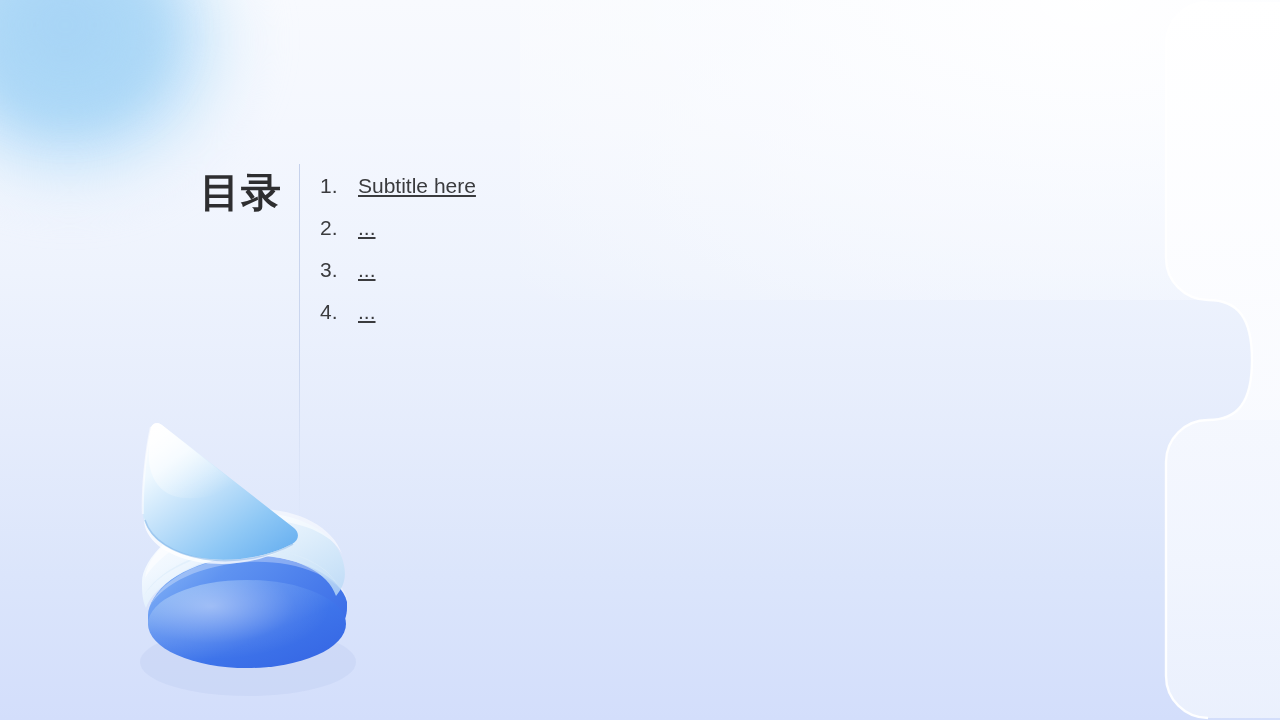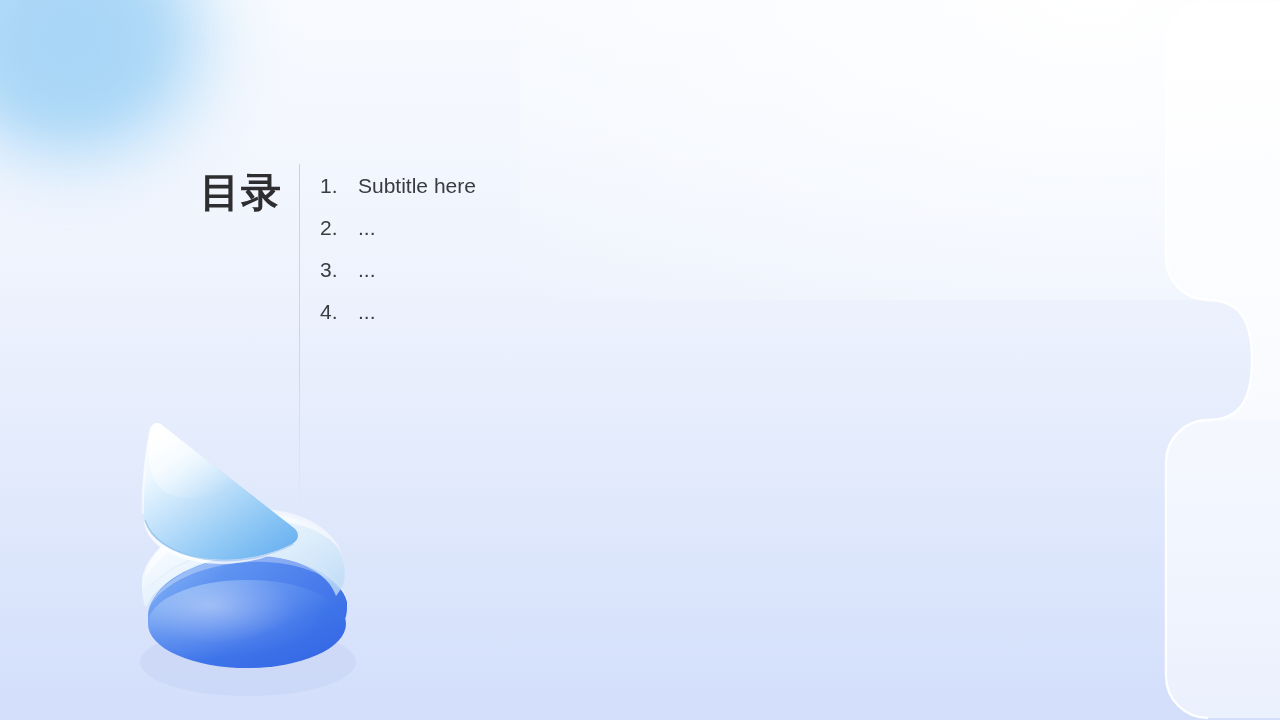--- a/index.html
+++ b/index.html
@@ -132,20 +132,21 @@
     font-size: 21px;
     color: #3a3b3e;
   }
   .toc-num {
     width: 38px;
     flex: 0 0 38px;
     color: #3a3b3e;
   }
   .toc-label {
     color: #3a3b3e;
+    text-decoration: underline;
   }
 
   
   .cone {
     position: absolute;
     left: 118px;
     top: 410px;
     width: 270px;
     height: 300px;
     pointer-events: none;

